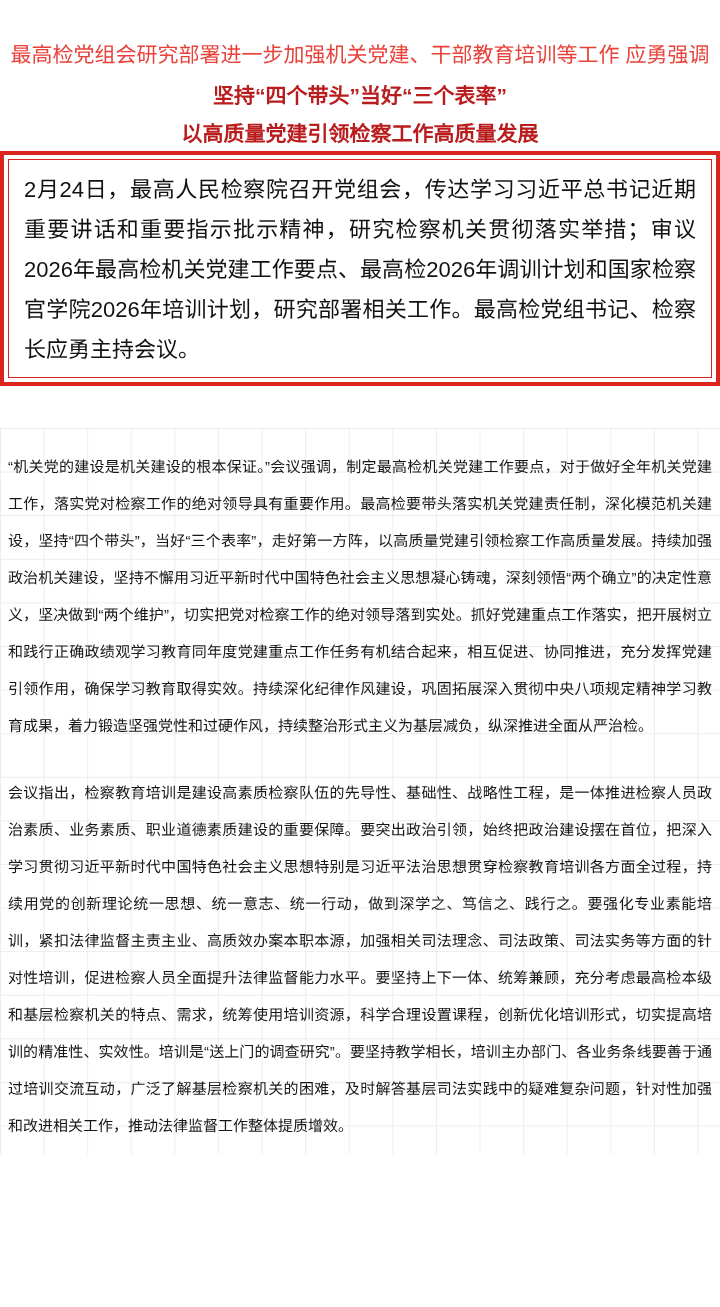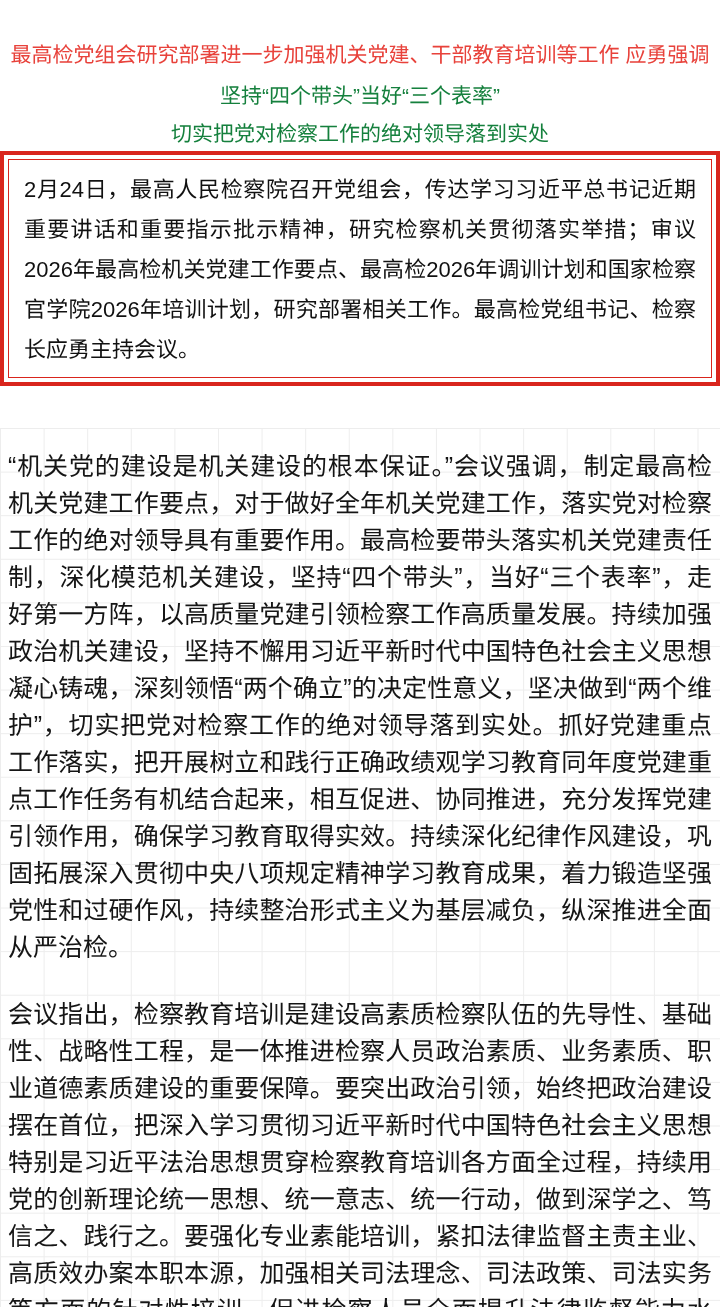--- a/index.html
+++ b/index.html
@@ -21,24 +21,24 @@
     margin-top: 32px;
   }
   .kicker {
     color: #e8423b;
     font-size: 21px;
     line-height: 30px;
     font-weight: normal;
     padding: 0 6px;
   }
   .title-line {
-    color: #15803d;
+    color: #b91c1c;
     font-size: 21px;
     line-height: 25px;
-    font-weight: normal;
+    font-weight: bold;
     margin-top: 13px;
   }
   
   .summary-box {
     margin-top: 5px;
     border: 4px solid #d9251d;
     padding: 4px;
     box-sizing: border-box;
   }
   .summary-box-inner {
@@ -54,37 +54,37 @@
     margin-top: 42px;
     padding: 20px 8px 4px 8px;
     box-sizing: border-box;
     background-image:
       linear-gradient(#ededed 1px, transparent 1px),
       linear-gradient(90deg, #ededed 1px, transparent 1px);
     background-size: 43.6px 43.6px;
     background-position: 0 0;
   }
   .body-para {
-    font-size: 25px;
+    font-size: 15px;
     line-height: 37px;
     text-align: justify;
     margin: 0 0 30px 0;
     color: #151515;
   }
   .body-para:last-child {
     margin-bottom: 6px;
   }
 </style>
 </head>
 <body>
 
 <div class="header">
   <div class="kicker">最高检党组会研究部署进一步加强机关党建、干部教育培训等工作 应勇强调</div>
   <div class="title-line">坚持“四个带头”当好“三个表率”</div>
-  <div class="title-line">切实把党对检察工作的绝对领导落到实处</div>
+  <div class="title-line">以高质量党建引领检察工作高质量发展</div>
 </div>
 
 <div class="summary-box">
   <div class="summary-box-inner">2月24日，最高人民检察院召开党组会，传达学习习近平总书记近期重要讲话和重要指示批示精神，研究检察机关贯彻落实举措；审议2026年最高检机关党建工作要点、最高检2026年调训计划和国家检察官学院2026年培训计划，研究部署相关工作。最高检党组书记、检察长应勇主持会议。</div>
 </div>
 
 <div class="grid-section">
   <p class="body-para">“机关党的建设是机关建设的根本保证。”会议强调，制定最高检机关党建工作要点，对于做好全年机关党建工作，落实党对检察工作的绝对领导具有重要作用。最高检要带头落实机关党建责任制，深化模范机关建设，坚持“四个带头”，当好“三个表率”，走好第一方阵，以高质量党建引领检察工作高质量发展。持续加强政治机关建设，坚持不懈用习近平新时代中国特色社会主义思想凝心铸魂，深刻领悟“两个确立”的决定性意义，坚决做到“两个维护”，切实把党对检察工作的绝对领导落到实处。抓好党建重点工作落实，把开展树立和践行正确政绩观学习教育同年度党建重点工作任务有机结合起来，相互促进、协同推进，充分发挥党建引领作用，确保学习教育取得实效。持续深化纪律作风建设，巩固拓展深入贯彻中央八项规定精神学习教育成果，着力锻造坚强党性和过硬作风，持续整治形式主义为基层减负，纵深推进全面从严治检。</p>
   <p class="body-para">会议指出，检察教育培训是建设高素质检察队伍的先导性、基础性、战略性工程，是一体推进检察人员政治素质、业务素质、职业道德素质建设的重要保障。要突出政治引领，始终把政治建设摆在首位，把深入学习贯彻习近平新时代中国特色社会主义思想特别是习近平法治思想贯穿检察教育培训各方面全过程，持续用党的创新理论统一思想、统一意志、统一行动，做到深学之、笃信之、践行之。要强化专业素能培训，紧扣法律监督主责主业、高质效办案本职本源，加强相关司法理念、司法政策、司法实务等方面的针对性培训，促进检察人员全面提升法律监督能力水平。要坚持上下一体、统筹兼顾，充分考虑最高检本级和基层检察机关的特点、需求，统筹使用培训资源，科学合理设置课程，创新优化培训形式，切实提高培训的精准性、实效性。培训是“送上门的调查研究”。要坚持教学相长，培训主办部门、各业务条线要善于通过培训交流互动，广泛了解基层检察机关的困难，及时解答基层司法实践中的疑难复杂问题，针对性加强和改进相关工作，推动法律监督工作整体提质增效。</p>
 </div>

